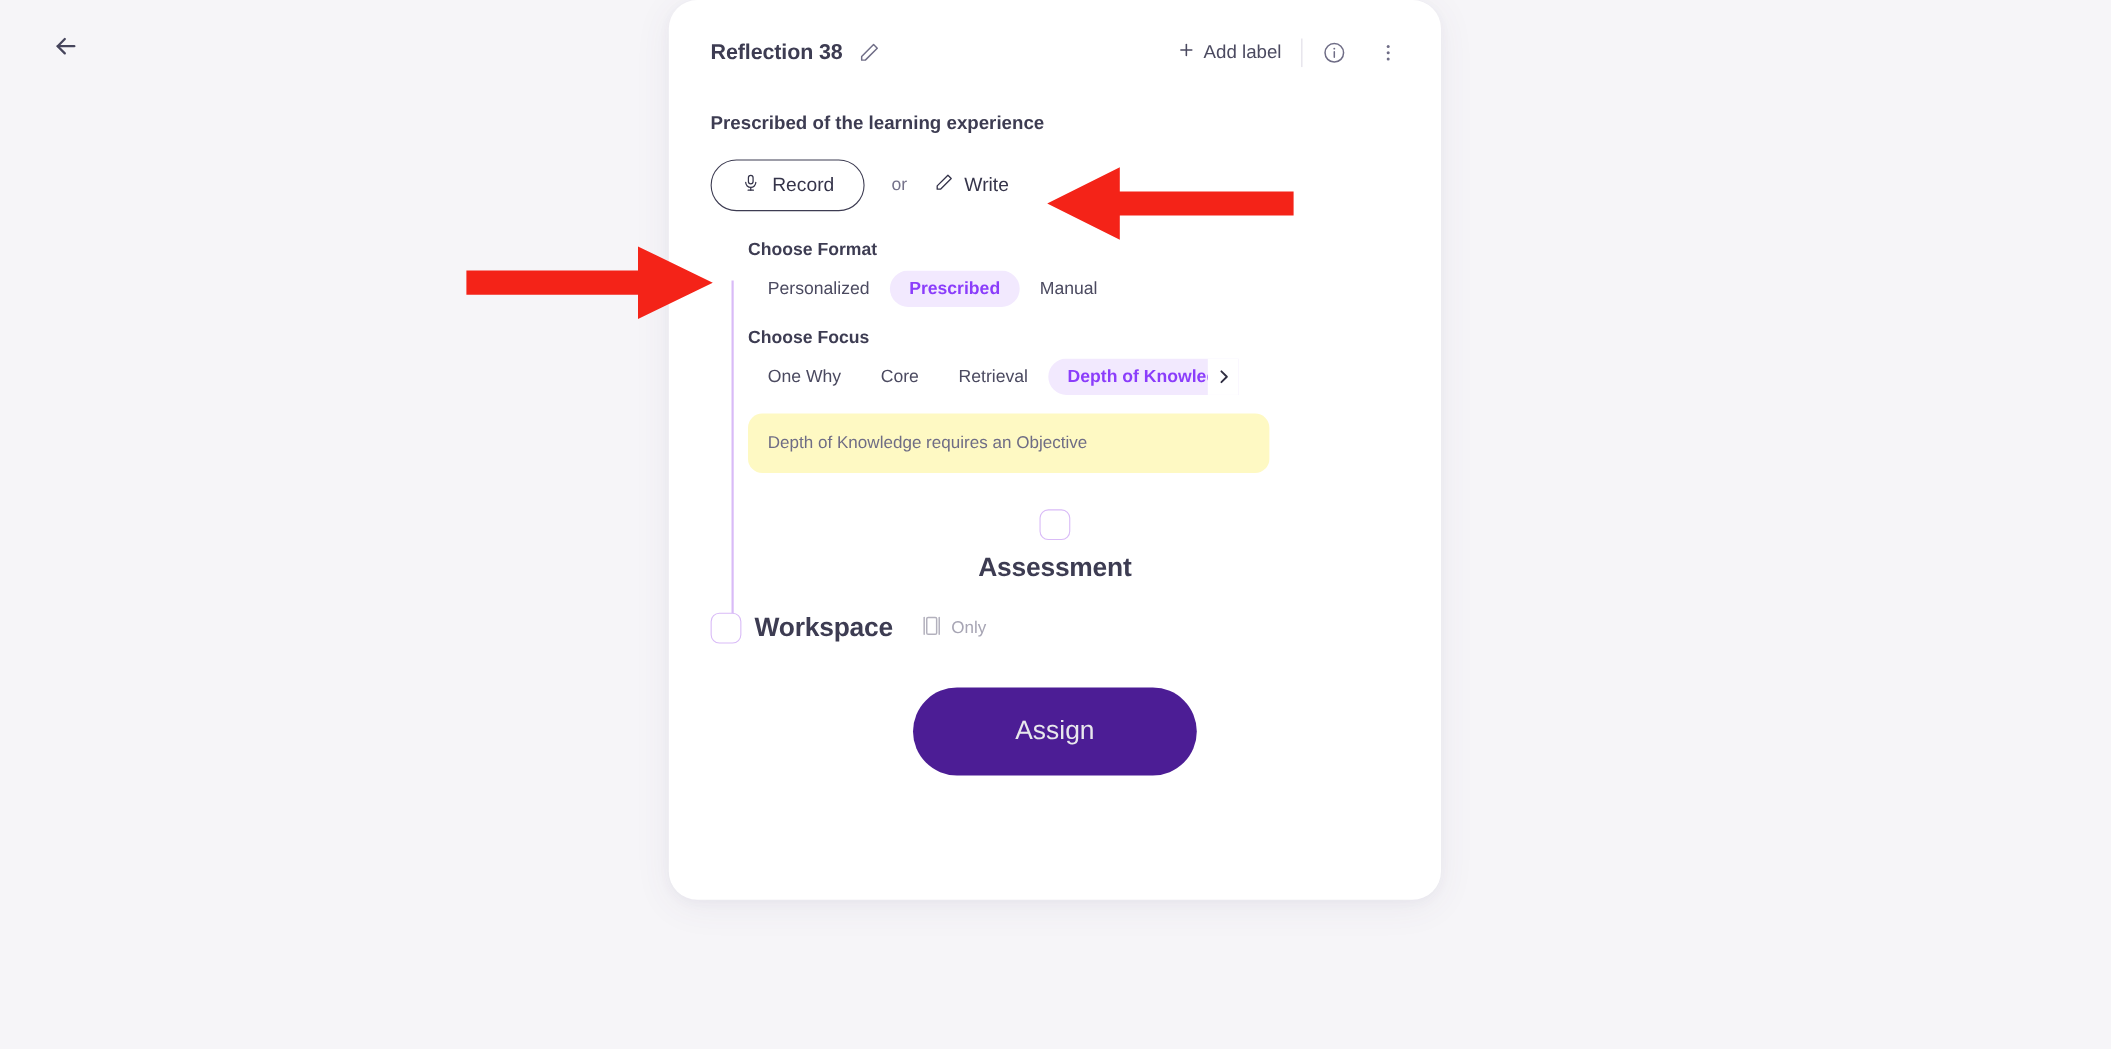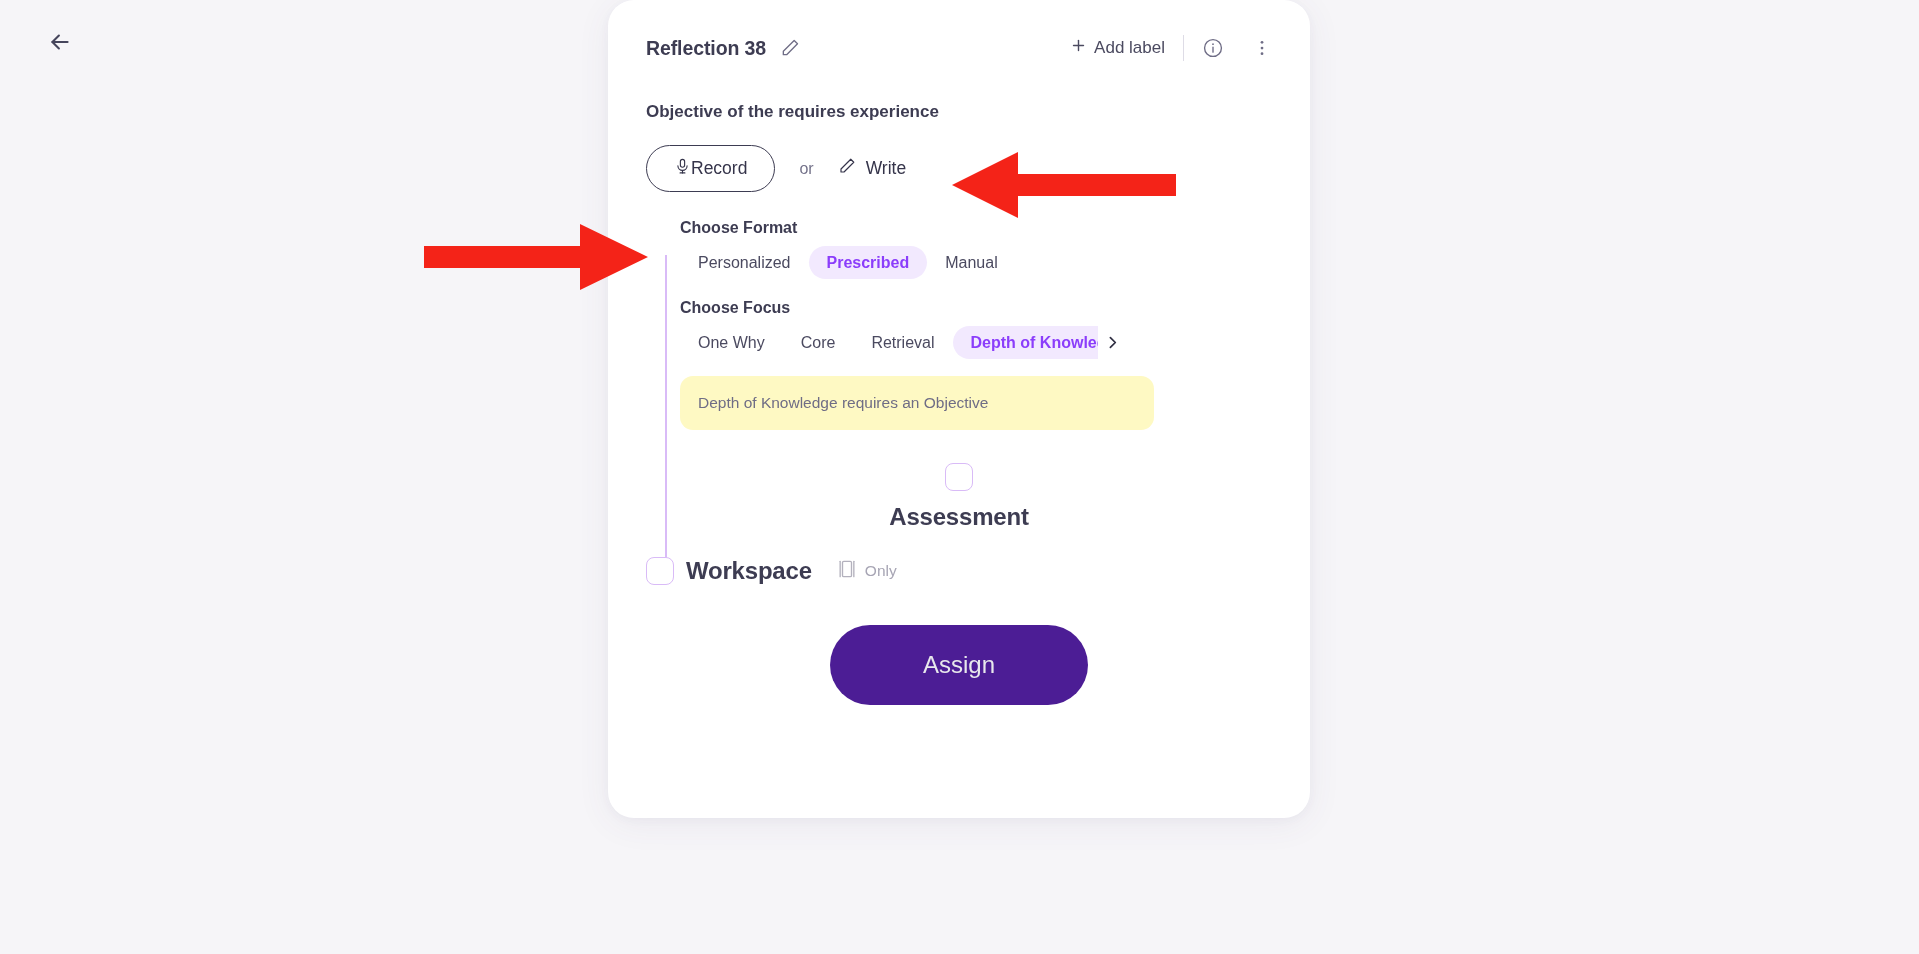--- a/index.html
+++ b/index.html
@@ -102,20 +102,21 @@
   }
   .record-row {
     display: flex;
     align-items: center;
     gap: 24px;
     margin-top: 23px;
   }
   .record-btn {
     display: inline-flex;
     align-items: center;
+    gap: 11px;
     height: 47px;
     padding: 0 27px;
     border: 1.6px solid #3d3c52;
     border-radius: 26px;
     background: #ffffff;
     font-size: 17.5px;
     color: #35344a;
     cursor: pointer;
     font-family: "Liberation Sans", sans-serif;
   }
@@ -316,21 +317,21 @@
       <div class="icon-btn kebab-btn">
         <svg width="20" height="20" viewBox="0 0 24 24" fill="#6f6d86">
           <circle cx="12" cy="5.2" r="1.65"></circle>
           <circle cx="12" cy="12" r="1.65"></circle>
           <circle cx="12" cy="18.8" r="1.65"></circle>
         </svg>
       </div>
     </div>
   </div>
 
-  <div class="section-label">Objective of the requires experience</div>
+  <div class="section-label">Prescribed of the learning experience</div>
 
   <div class="record-row">
     <button class="record-btn">
       <span>
         <svg width="17" height="17" viewBox="0 0 24 24" fill="none" stroke="#35344a" stroke-width="1.6" stroke-linecap="round" stroke-linejoin="round">
           <rect x="9" y="2" width="6" height="11" rx="3"></rect>
           <path d="M5.5 11a6.5 6.5 0 0 0 13 0"></path>
           <line x1="12" y1="17.6" x2="12" y2="21"></line>
           <line x1="8.6" y1="21" x2="15.4" y2="21"></line>
         </svg>

